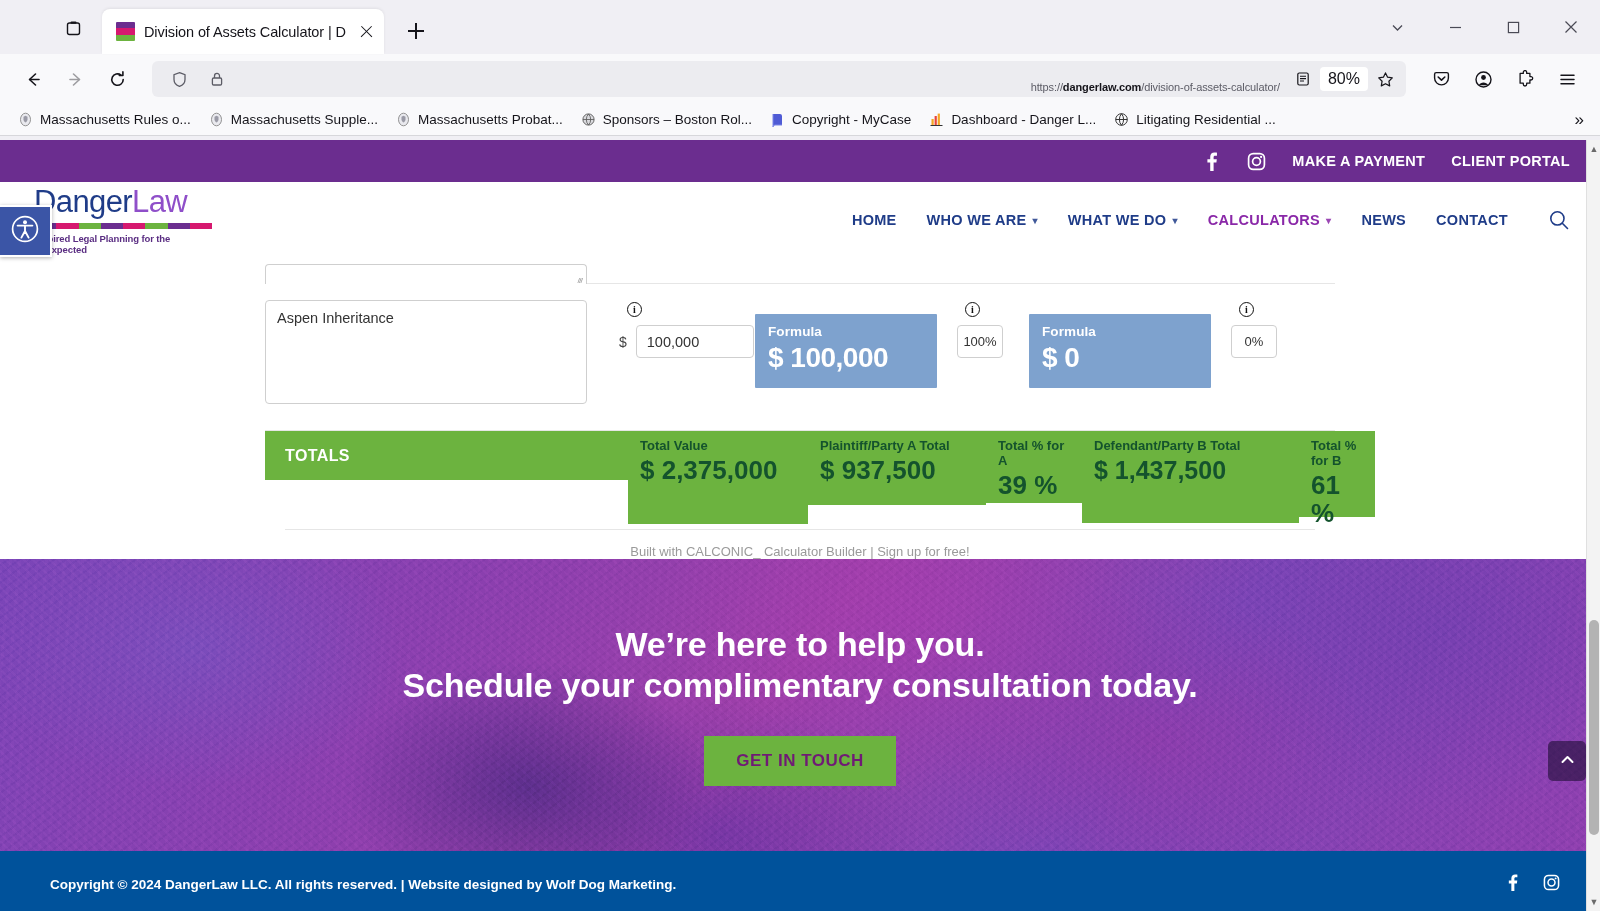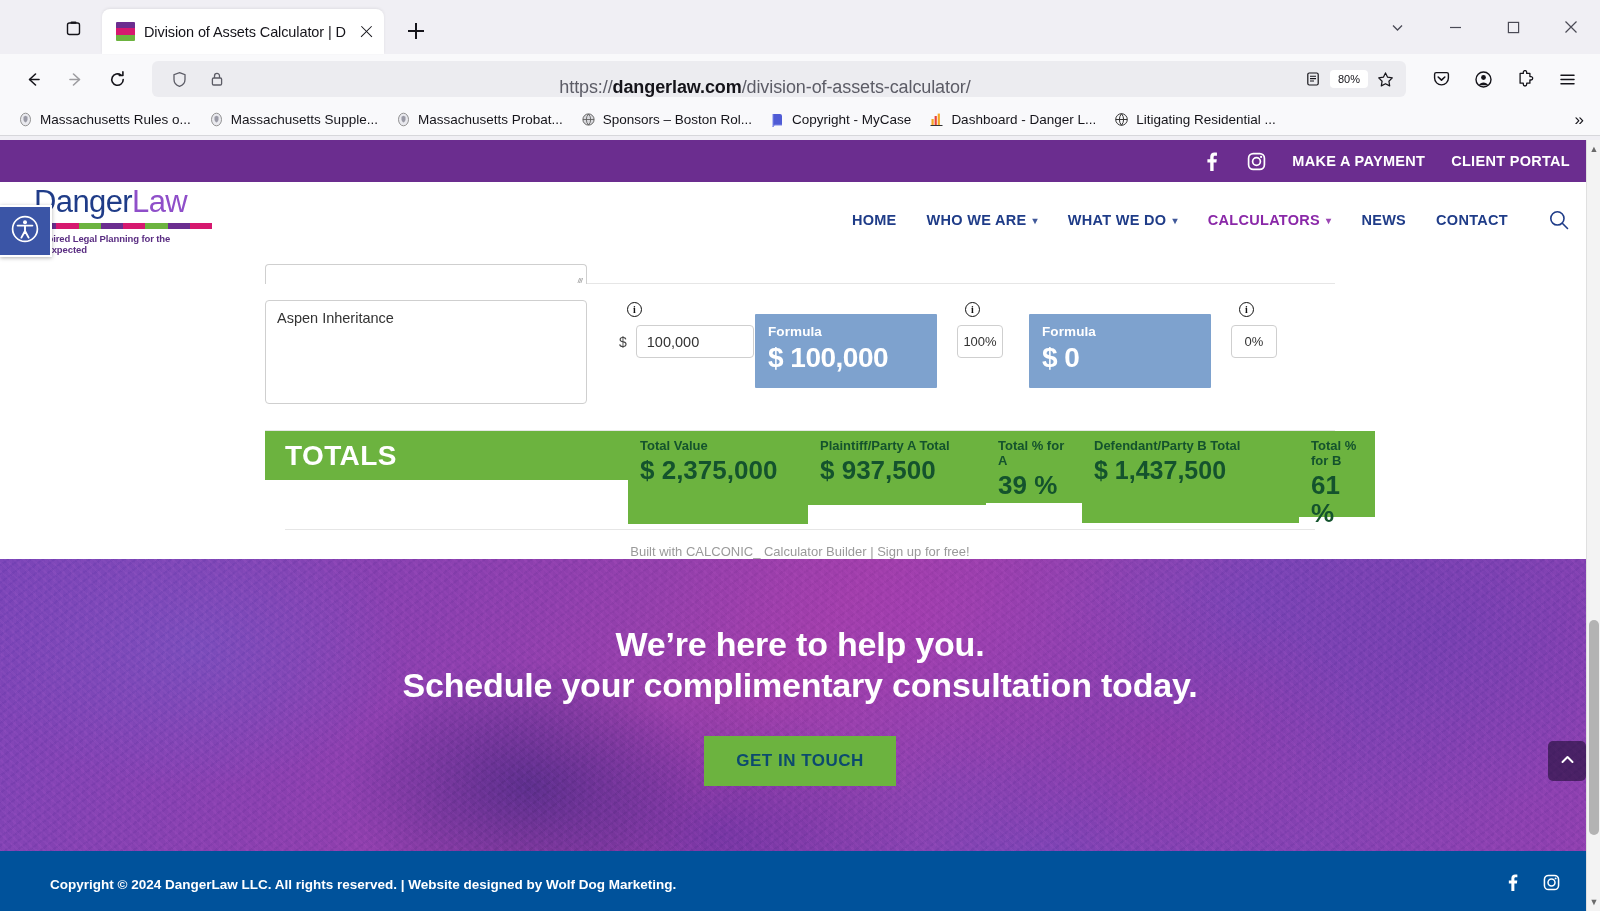--- a/index.html
+++ b/index.html
@@ -73,27 +73,27 @@
     border-radius: 5px; cursor: pointer; flex: 0 0 auto;
   }
   .nav-icon.disabled { opacity: .4; }
 
   .urlbar {
     flex: 1; height: 36px; background: #ececf0; border-radius: 6px;
     display: flex; align-items: center; padding: 0 6px 0 12px; margin: 0 12px;
     gap: 8px; position: relative;
   }
   .url-text {
-    flex: 1; font-size: 18px; color: #5c5c66; white-space: nowrap; overflow: hidden;
-    text-align: center; letter-spacing: -.1px; margin-top: 16px;
+    flex: 1; font-size: 11px; color: #5c5c66; white-space: nowrap; overflow: hidden;
+    text-align: right; letter-spacing: -.1px; margin-top: 16px;
   }
   .url-text b { color: #15141a; font-weight: 600; }
   .url-right { display: flex; align-items: center; gap: 2px; }
   .zoom-pill {
-    font-size: 11px; color: #15141a; background: #fff; border-radius: 4px;
+    font-size: 16px; color: #15141a; background: #fff; border-radius: 4px;
     padding: 3px 8px; cursor: pointer; white-space: nowrap;
   }
   .sm-icon { width: 30px; height: 30px; display: flex; align-items: center; justify-content: center; cursor: pointer; border-radius: 4px;}
 
   
   .bookmarks {
     height: 32px; background: #f9f9fb; display: flex; align-items: center;
     padding: 0 10px; gap: 3px; border-bottom: 1px solid #d7d7db; position: relative;
   }
   .bm {
@@ -203,21 +203,21 @@
     width: 46px; height: 33px; border: 1px solid #cfcfcf; border-radius: 4px;
     padding: 0 5px; font-size: 13px; color: #333; text-align: center; background: #fff;
     font-family: "Liberation Sans", sans-serif;
   }
 
   
   .totals { position: relative; margin: 22px 20px 0 20px; height: 92px; }
   .tot-label {
     position: absolute; left: 0; top: 0; width: 363px; height: 50px;
     background: #6cb33f; color: #fff; display: flex; align-items: center;
-    padding-left: 20px; font-size: 28px; font-weight: bold; letter-spacing: .4px;
+    padding-left: 20px; font-size: 16px; font-weight: bold; letter-spacing: .4px;
     border-top: 1px solid #e6e6e6;
   }
   .tot-cell {
     position: absolute; background: #6cb33f; color: #14532d; padding: 8px 10px 6px 12px;
   }
   .tot-cell .lbl { font-size: 13px; font-weight: bold; line-height: 1.15; }
   .tot-cell .val { font-size: 26px; font-weight: bold; line-height: 1.07; margin-top: 3px; }
   .tot-cell .val.sm { font-size: 25px; }
   .tot-rule { position:absolute; left:0; top:0; width: 100%; height:1px; background:#e6e6e6; }
   .tot-under { position: absolute; left: 20px; right: 20px; bottom: -8px; height: 1px; background: #e6e6e6; }
@@ -245,21 +245,21 @@
     background:
       repeating-linear-gradient(43deg, rgba(255,255,255,.12) 0 2px, transparent 2px 6px),
       repeating-linear-gradient(-37deg, rgba(0,0,0,.14) 0 2px, transparent 2px 7px),
       repeating-linear-gradient(95deg, rgba(255,255,255,.08) 0 3px, transparent 3px 9px);
   }
   .cta h2 {
     position: relative; color: #fff; font-size: 34px; font-weight: bold;
     text-align: center; line-height: 1.22; letter-spacing: -.2px;
   }
   .cta-btn {
-    position: relative; margin-top: 30px; background: #6cb33f; color: #0c4a6e;
+    position: relative; margin-top: 30px; background: #6cb33f; color: #701a75;
     font-size: 17px; font-weight: bold; letter-spacing: .5px;
     padding: 15px 32px; border: none; cursor: pointer;
     font-family: "Liberation Sans", sans-serif;
   }
 
   .sitefooter {
     height: 66px; background: #00529b; display: flex; align-items: center;
     padding: 0 40px 0 50px; position: relative;
   }
   .sitefooter .cp { color: #fff; font-size: 13.5px; font-weight: bold; }

